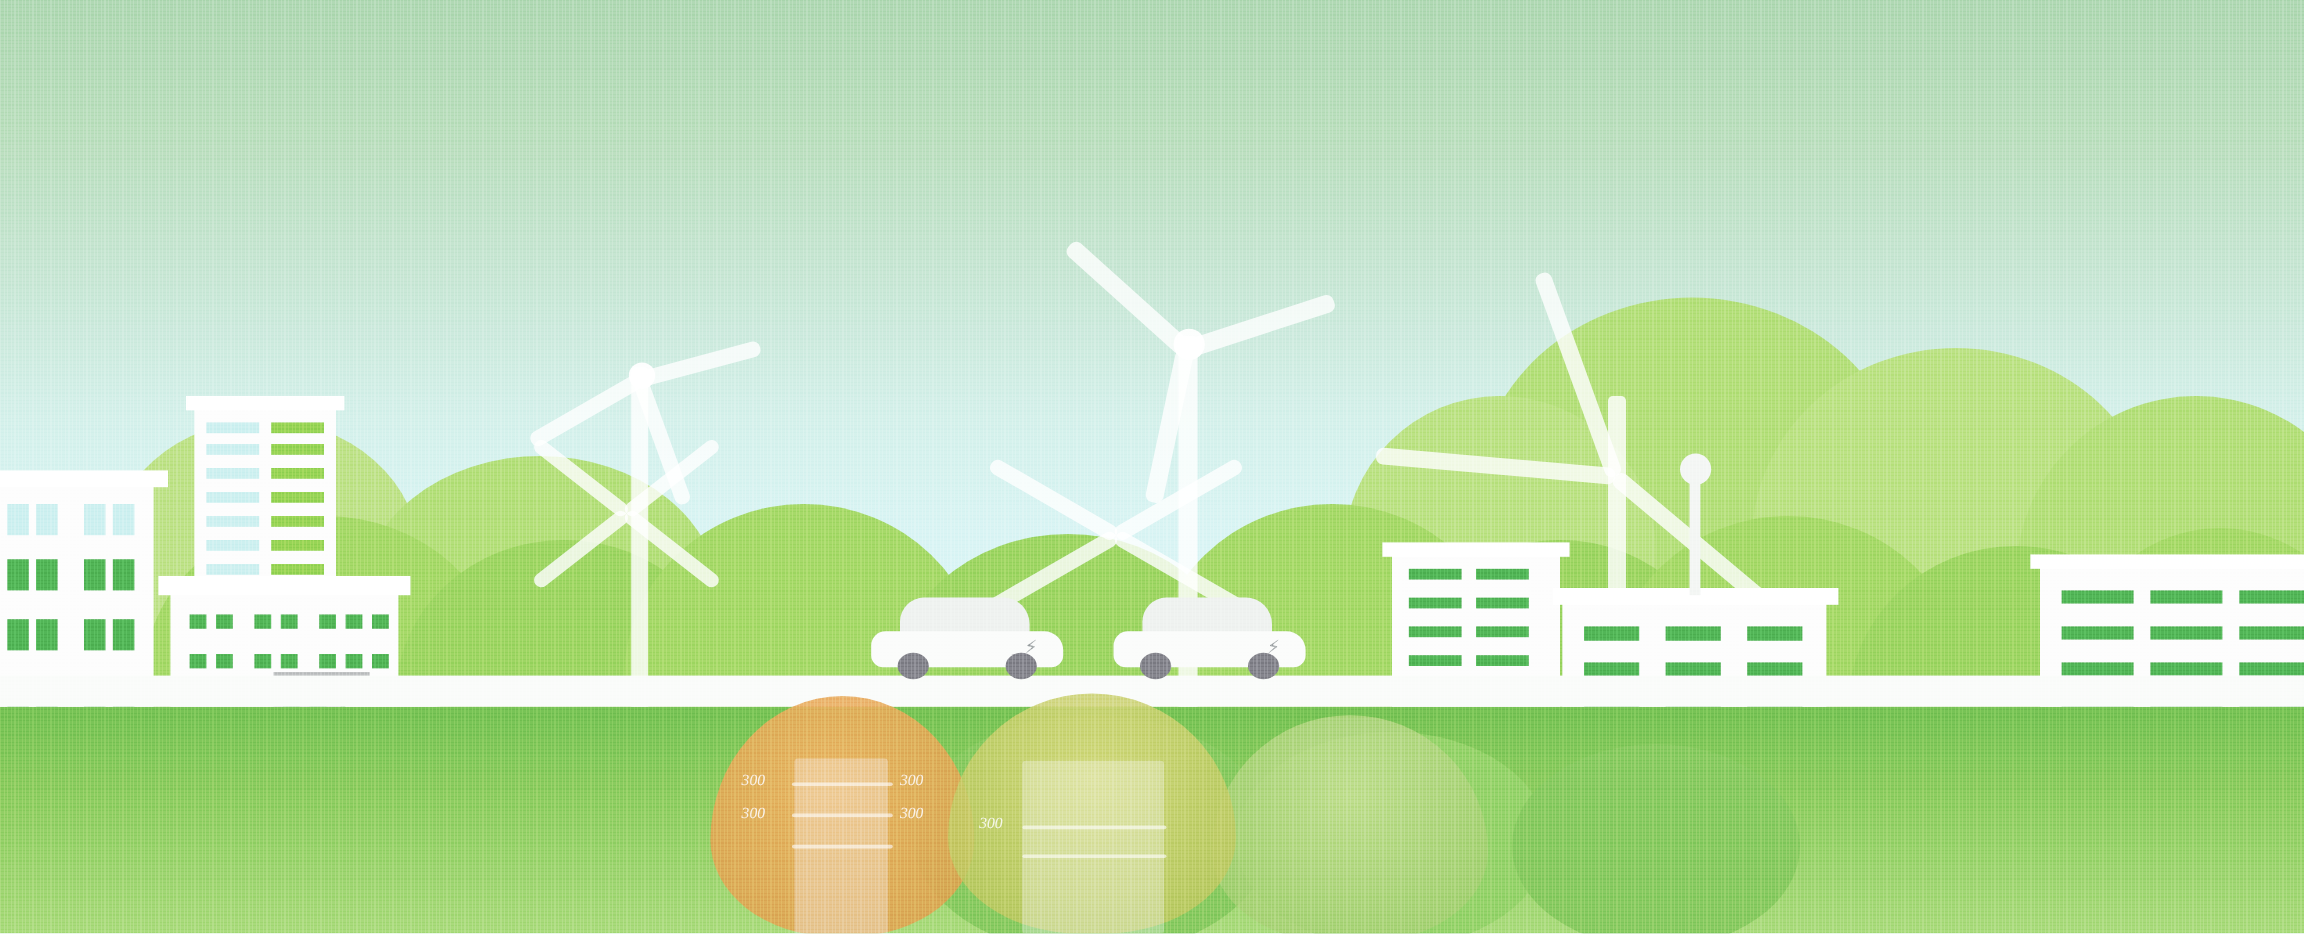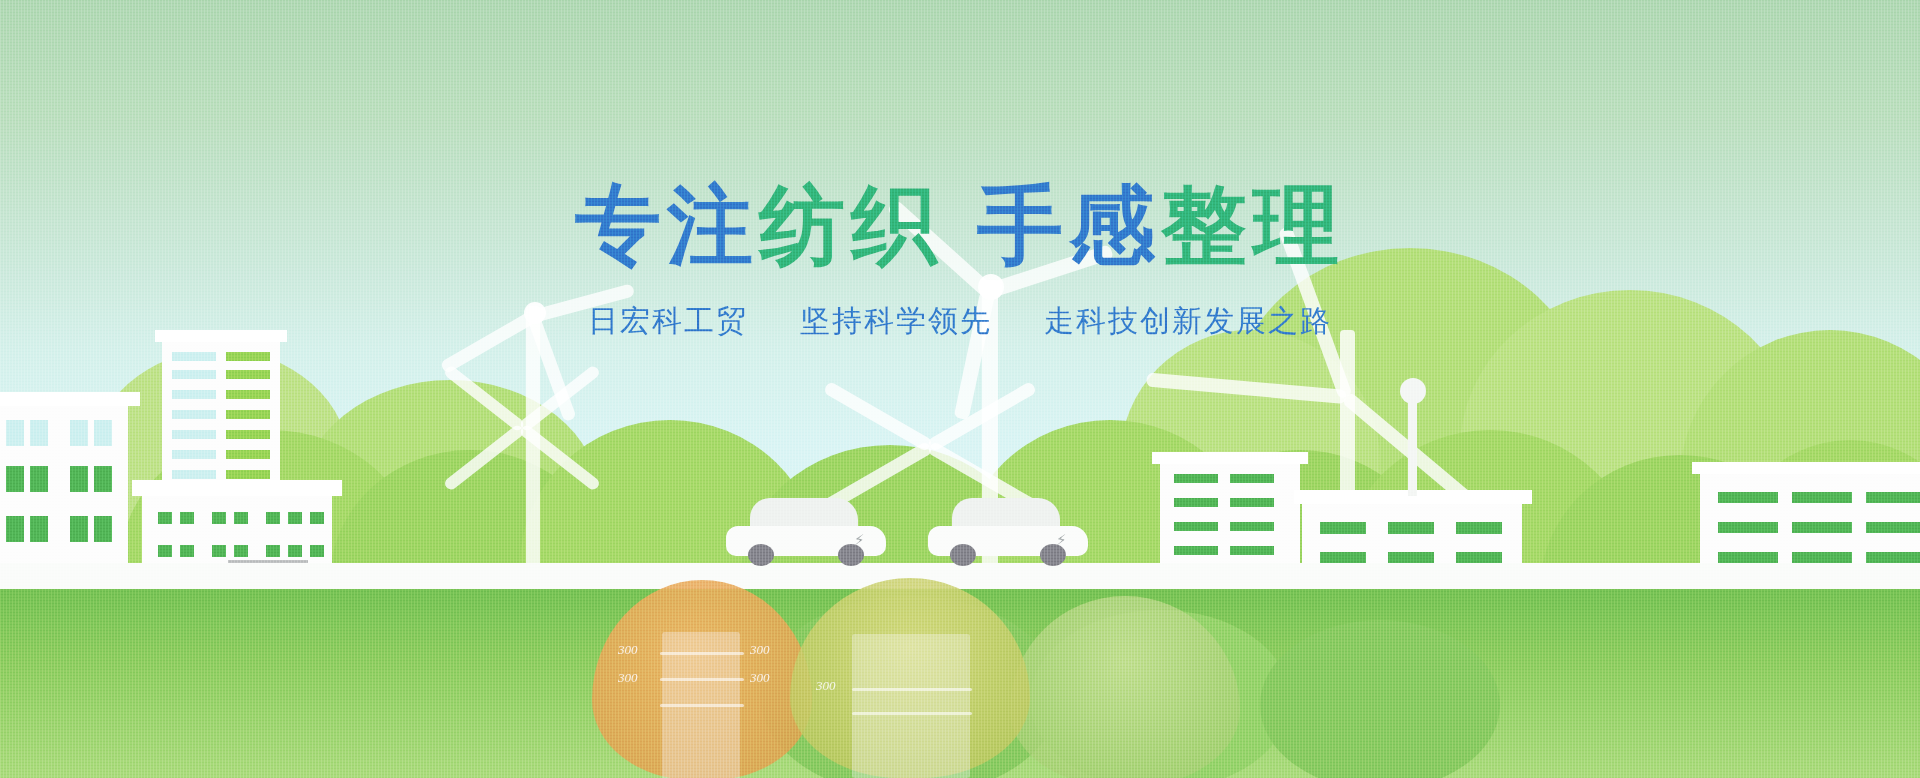--- a/index.html
+++ b/index.html
@@ -394,22 +394,16 @@
   </div>
 
   <div class="car" style="left:928px;top:498px;width:160px;height:72px;z-index:30;">
     <div class="cab" style="left:24px;top:0px;width:108px;height:36px;"></div>
     <div class="body" style="left:0px;top:28px;width:160px;height:30px;"></div>
     <div class="wheel" style="left:22px;top:46px;width:26px;height:22px;"></div>
     <div class="wheel" style="left:112px;top:46px;width:26px;height:22px;"></div>
     <div class="bolt" style="left:128px;top:34px;">⚡</div>
   </div>
 
-  <div class="headline">
-    <span class="b">专注</span><span class="g">纺织</span><span class="sp"></span><span class="b">手感</span><span class="g">整理</span>
-  </div>
-
-  <div class="subtitle">
-    <span>日宏科工贸</span><span class="gap"></span><span>坚持科学领先</span><span class="gap"></span><span>走科技创新发展之路</span>
-  </div>
+
 
   <div class="texture"></div>
 </div>
 
 </body></html>

